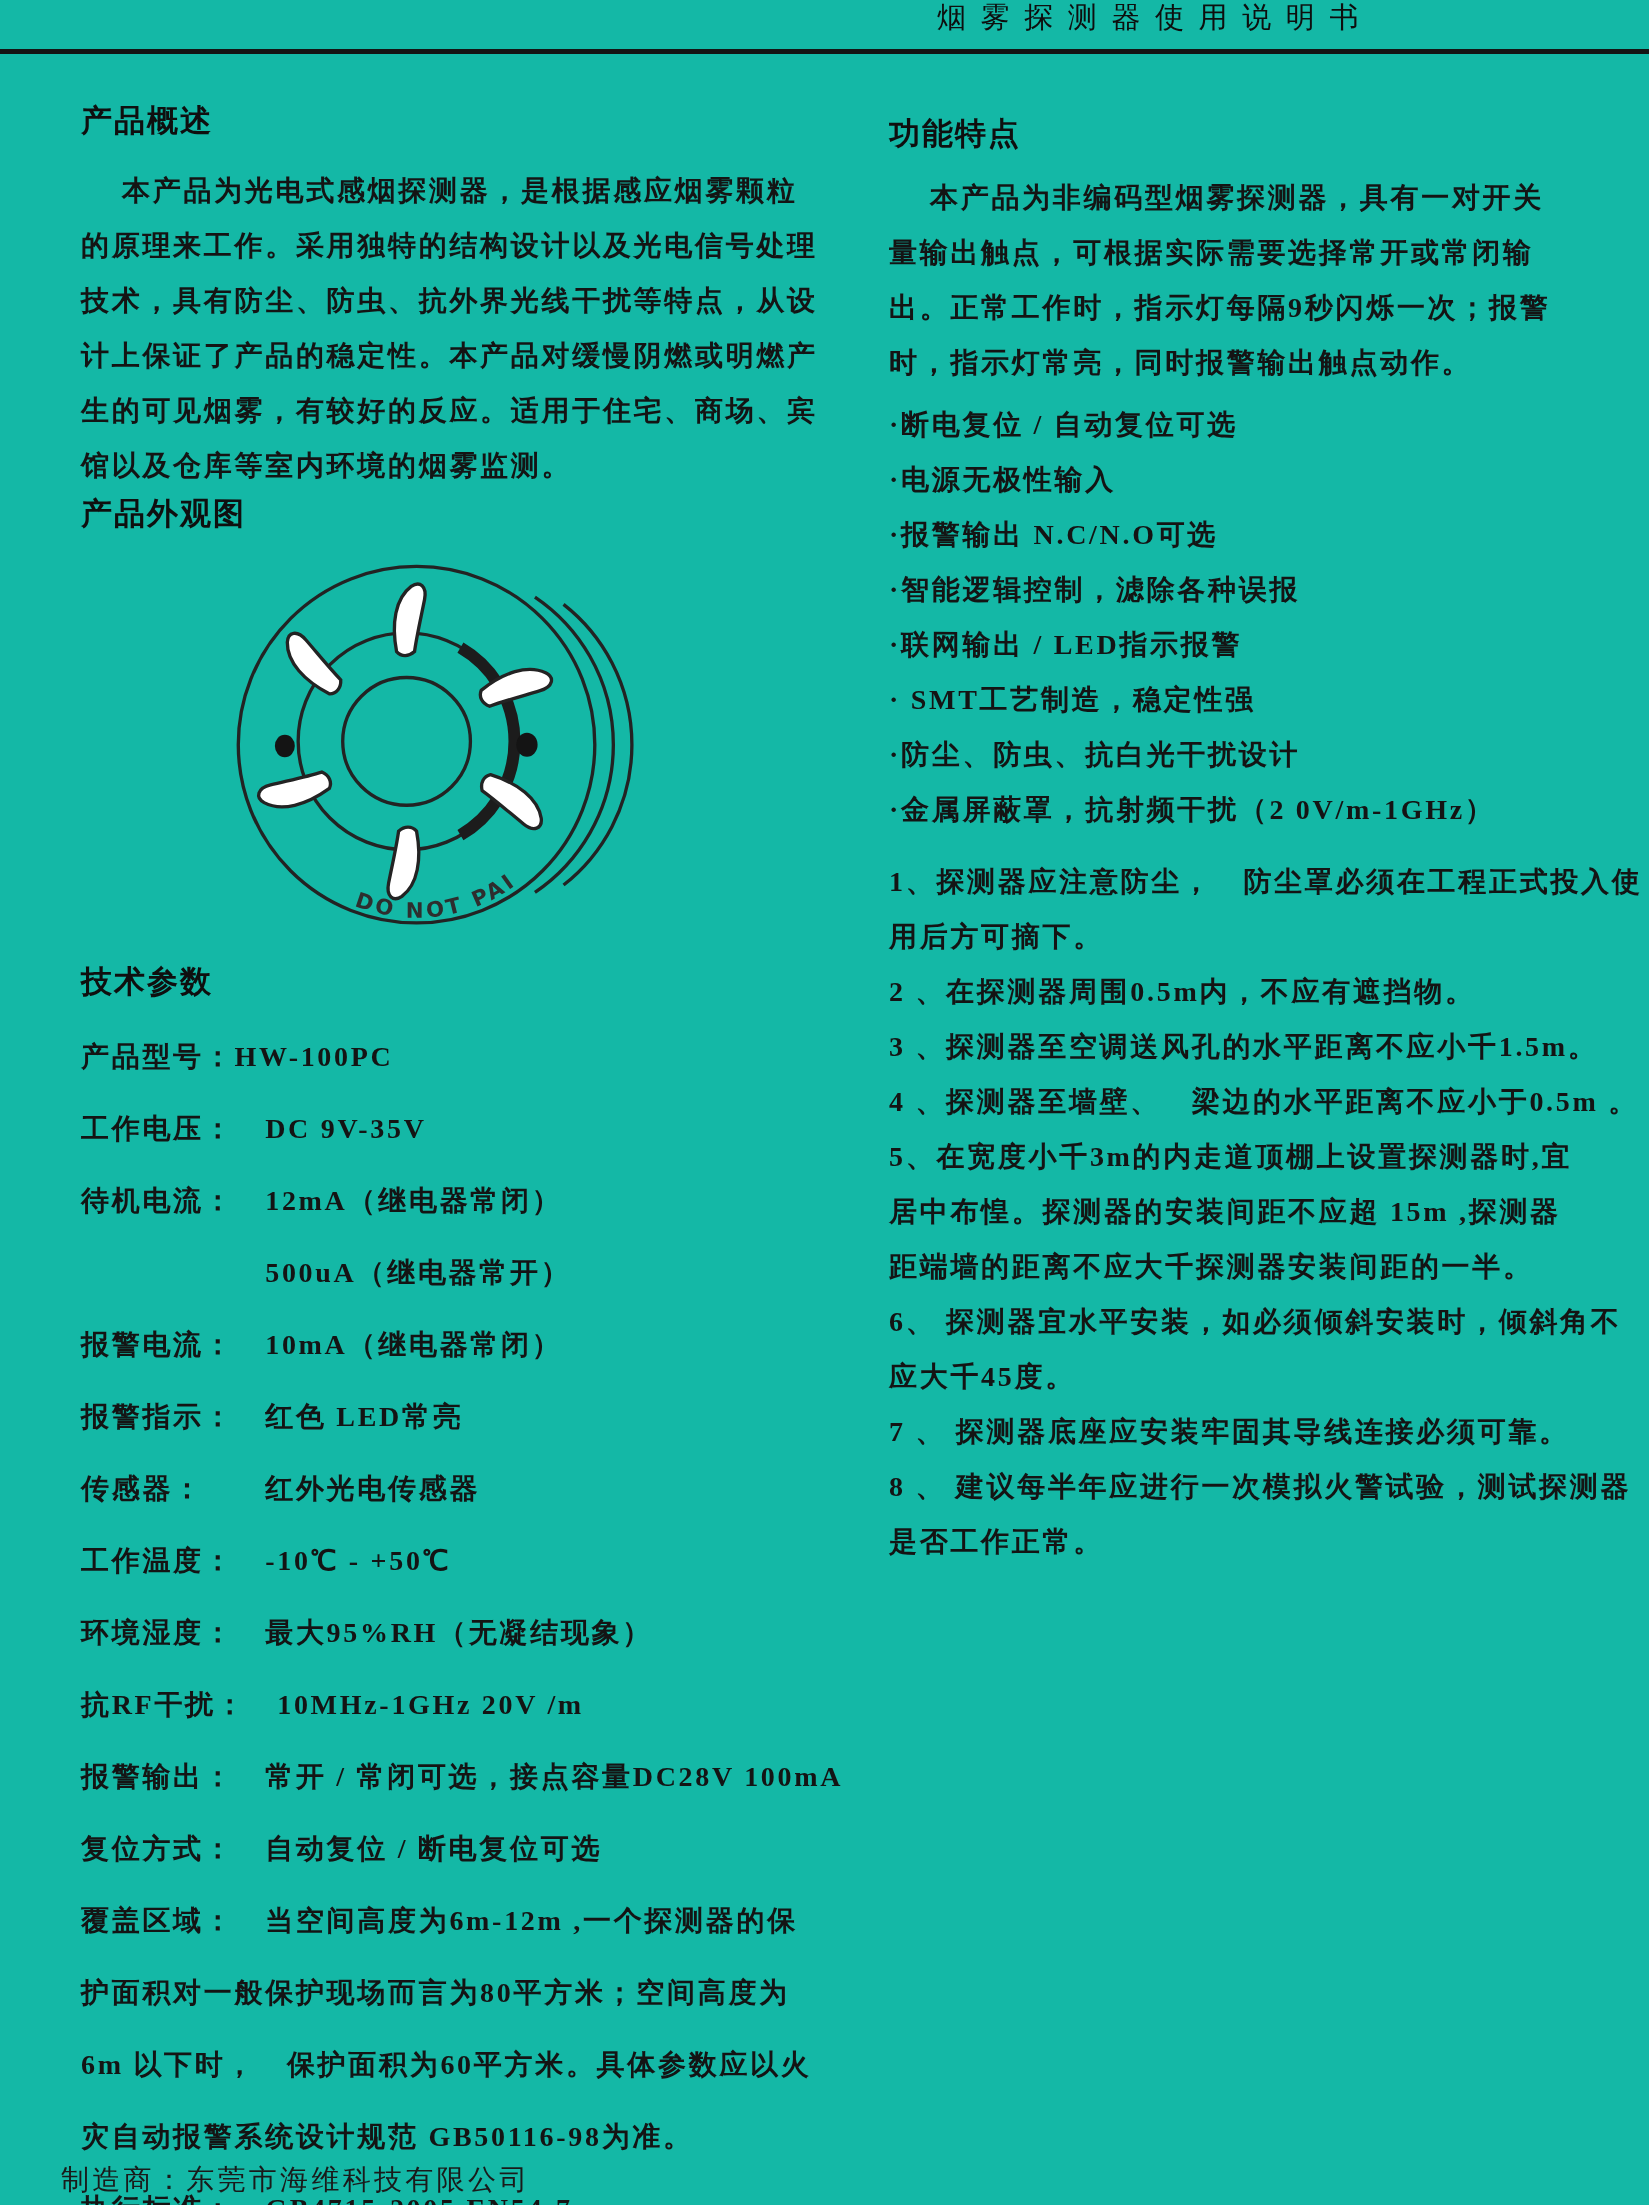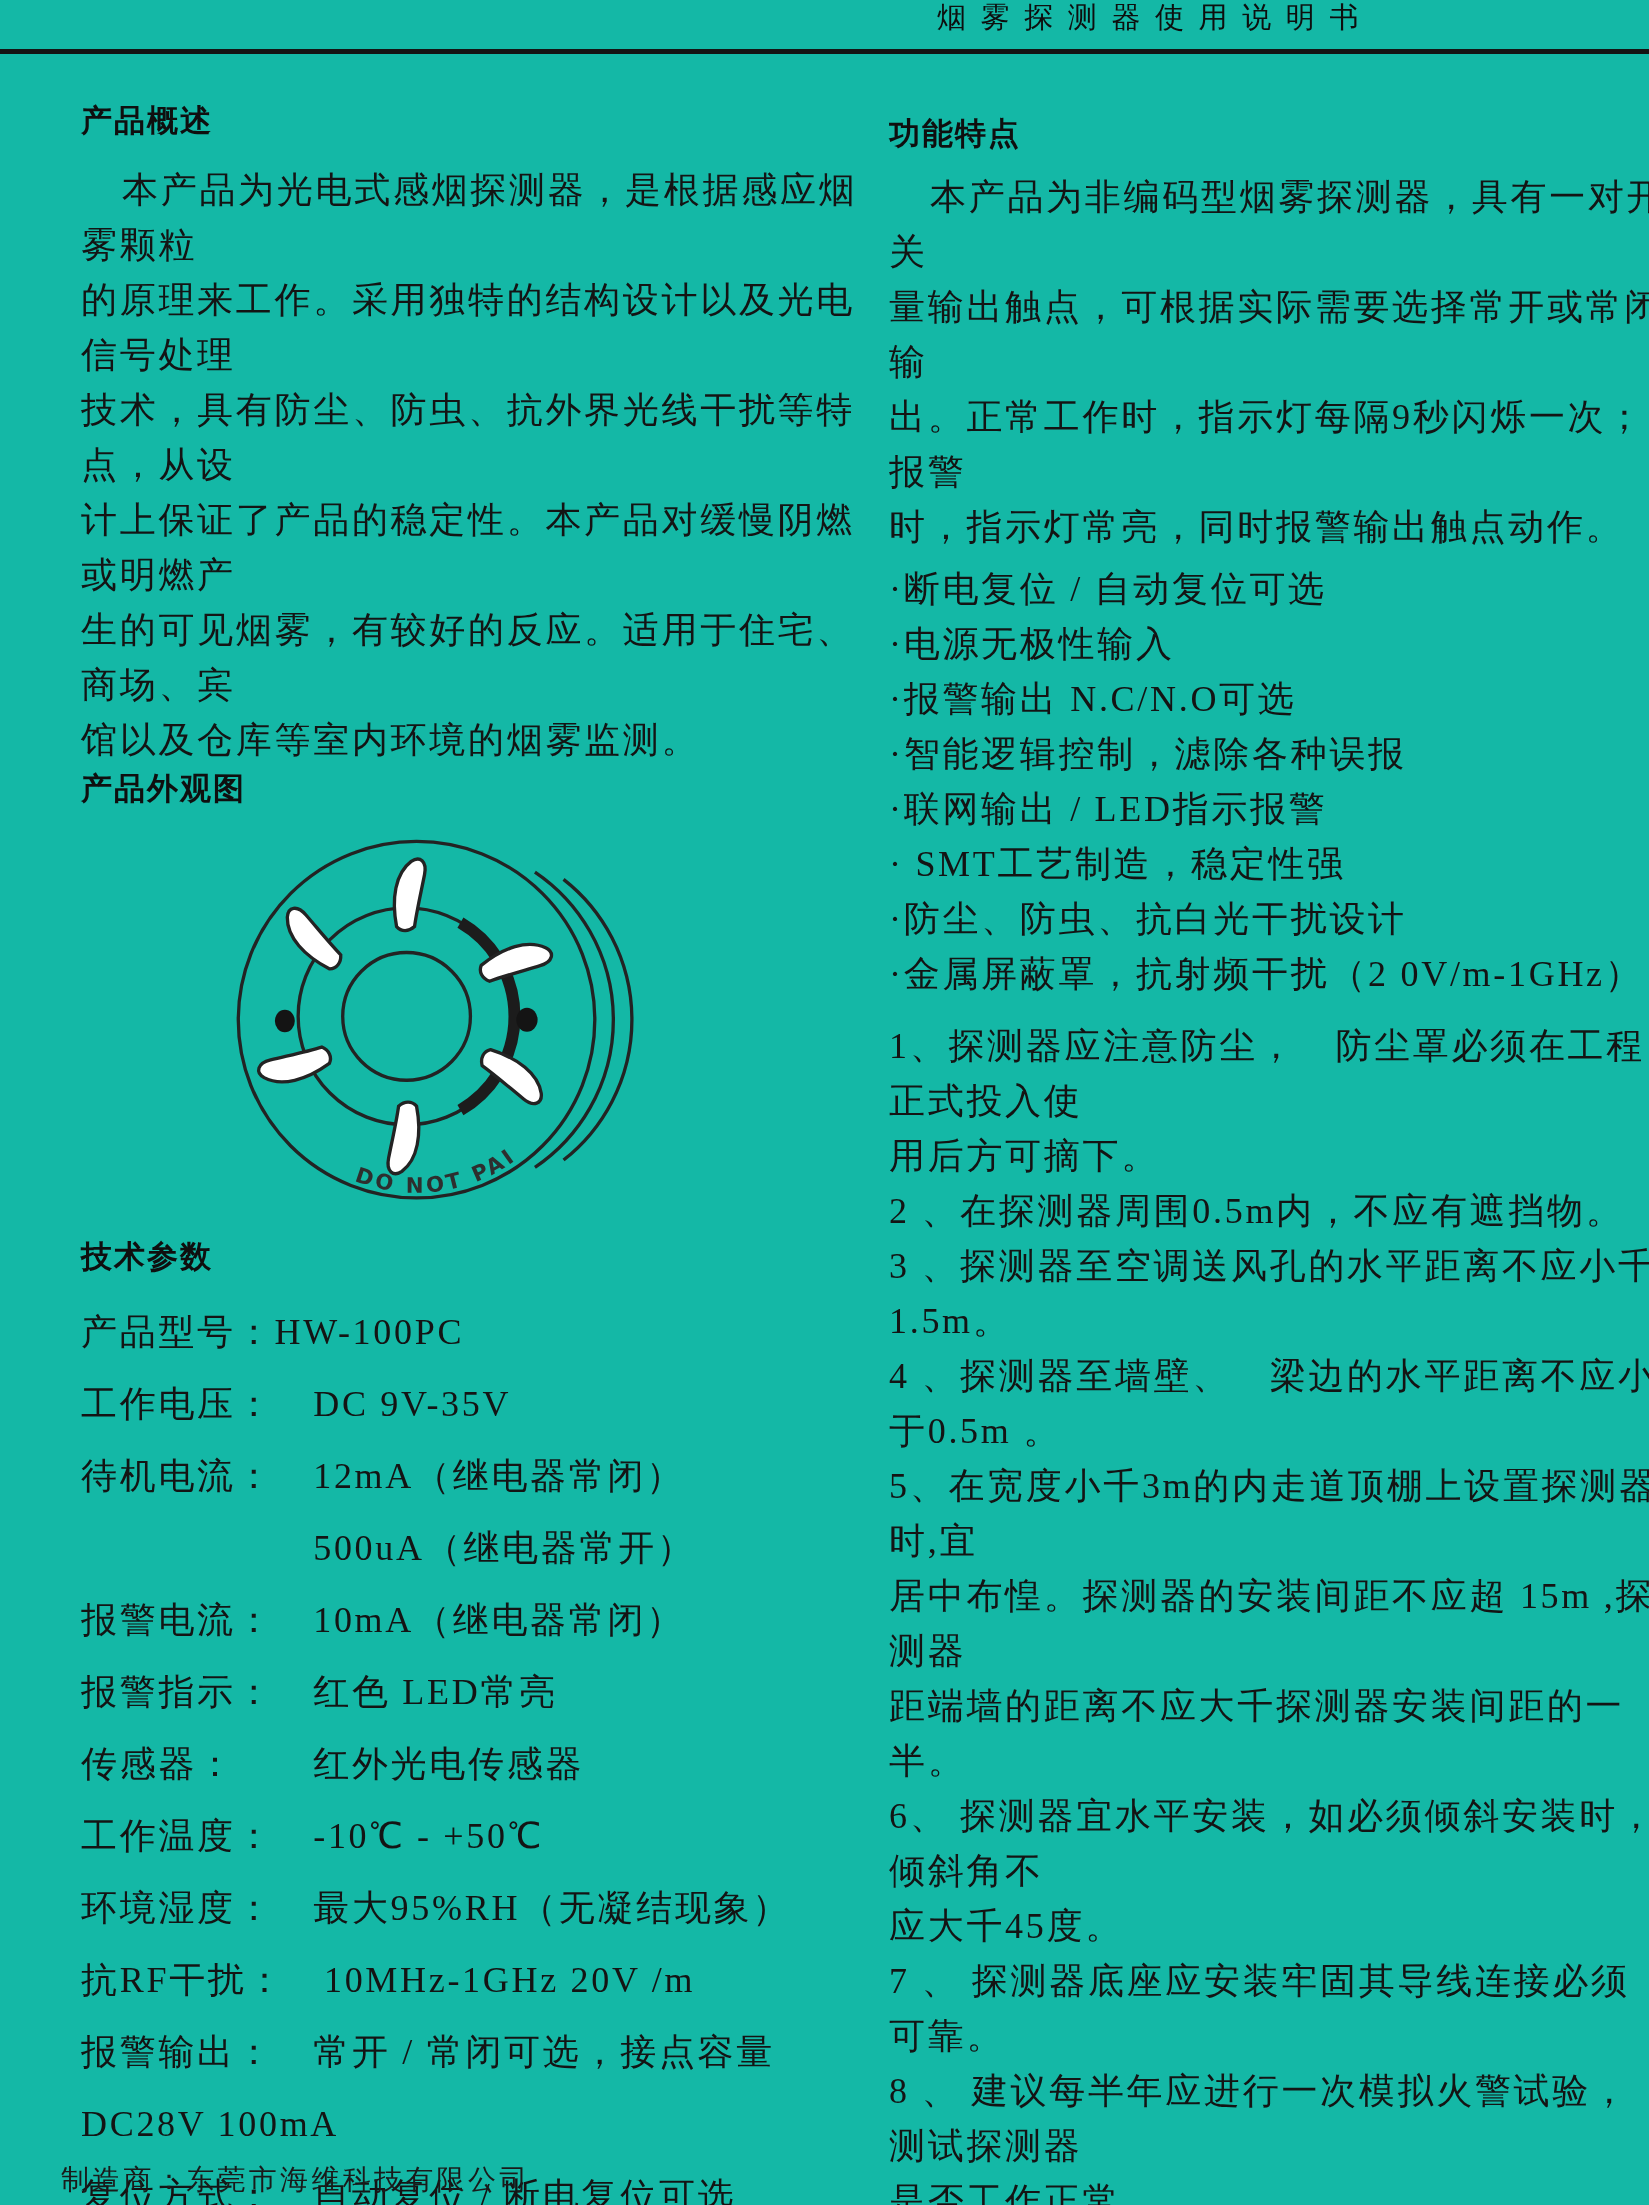--- a/index.html
+++ b/index.html
@@ -14,22 +14,22 @@
   }
   .rule{position:absolute;top:49px;left:0;width:1649px;height:4.7px;background:#141414;}
   .col{position:absolute;margin-left:24px;}
   .col-left{left:57px;top:100px;width:779px;}
   .col-right{left:865px;top:113px;width:779px;}
   h2.sec{
     font-family:"DejaVu Sans","Liberation Sans",sans-serif;font-weight:700;
     font-size:31px;line-height:40px;margin:0;color:#0f0f0f;letter-spacing:2px;
   }
   .para{
-    white-space:pre-wrap;font-size:36px;line-height:55px;letter-spacing:2.7px;
-    color:#141414;margin:0;
+    white-space:pre-wrap;font-size:28px;line-height:55px;letter-spacing:2.7px;
+    color:#141414;margin:0;font-weight:bold;
   }
   .indent{text-indent:41px;}
   .overview-para{margin-top:22.6px;}
   .appearance-h{margin-top:28px;}
   .figure{margin-top:12px;margin-left:136px;width:439px;height:416px;}
   .specs-h{margin-top:57px;}
   .specs-para{margin-top:20px;line-height:72px;}
   .features-intro{margin-top:17.3px;}
   .features-bullets{margin-top:6.7px;line-height:55px;}
   .install-h{margin-top:25px;}

